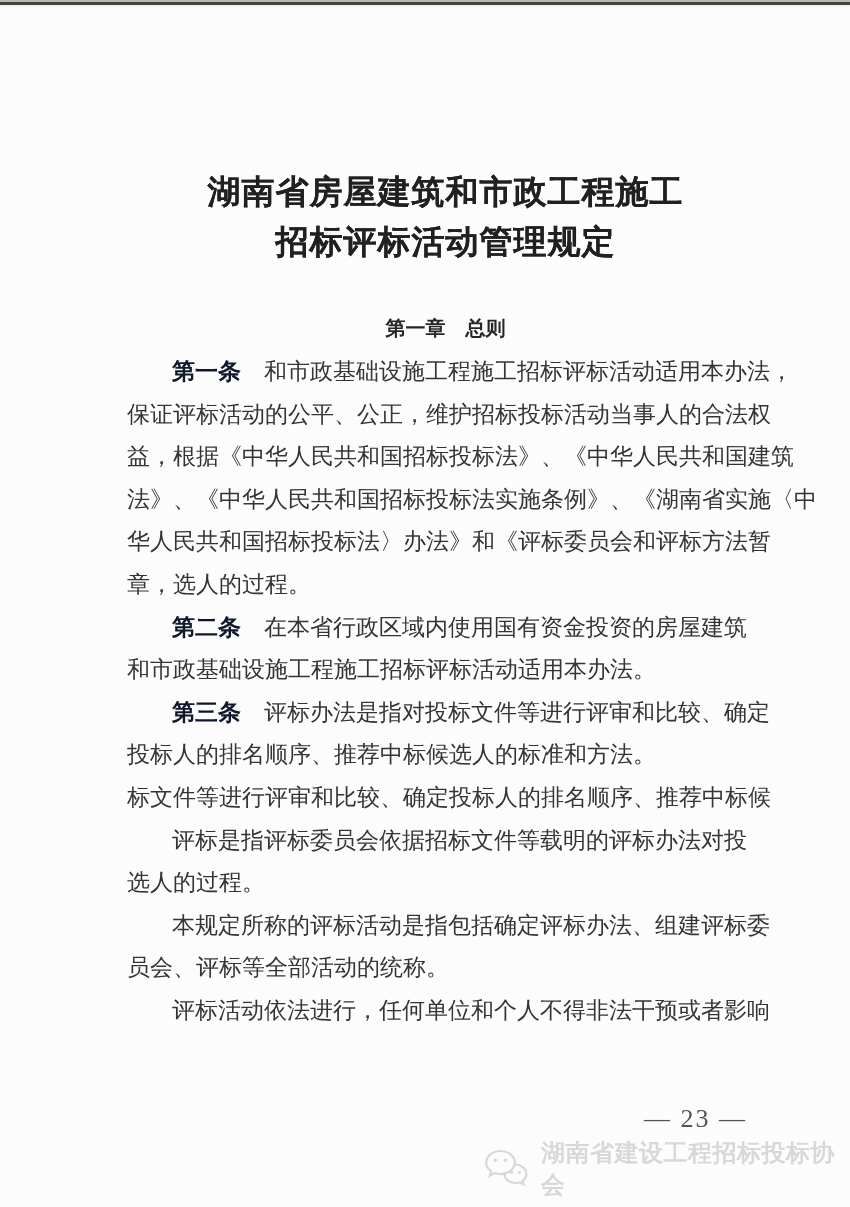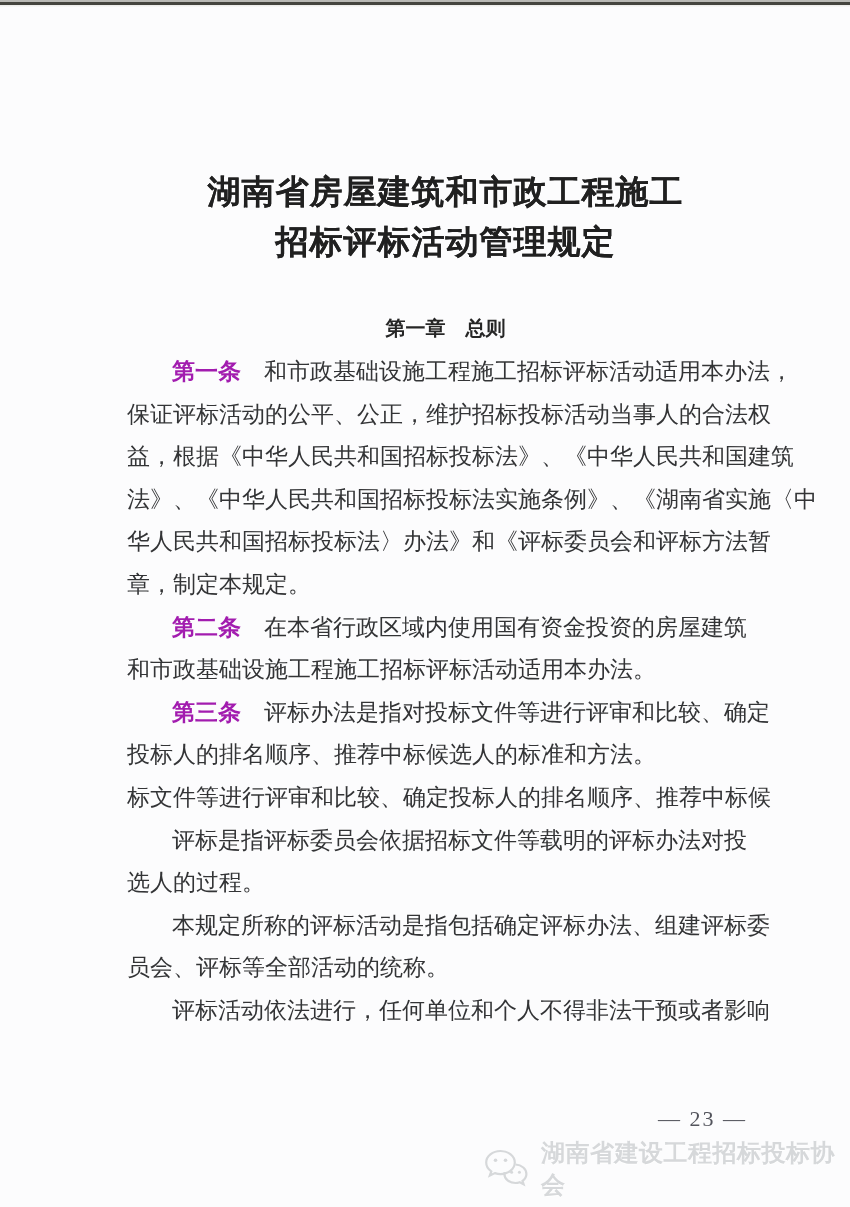--- a/index.html
+++ b/index.html
@@ -31,24 +31,24 @@
     font-size:20px;font-weight:700;line-height:34px;
     color:#262626;
   }
   .doc-body{
     position:absolute;left:0;top:351px;width:637px;
     font-size:23px;line-height:42.6px;color:#333436;
     letter-spacing:0px;white-space:nowrap;
   }
   .body-line{height:42.6px;}
   .body-line.indent{padding-left:45px;}
-  .body-line .lead{font-weight:700;color:#a21caf;}
+  .body-line .lead{font-weight:700;color:#0f172a;}
   .page-number{
     position:absolute;top:1106px;right:103px;
-    font-size:22px;line-height:26px;color:#53545c;
+    font-size:26px;line-height:26px;color:#53545c;
     letter-spacing:2px;
   }
   .watermark{
     position:absolute;left:483px;top:1146px;height:46px;
     display:flex;align-items:center;gap:12px;
     color:#d6d8da;
     font-family:"Liberation Sans","DejaVu Sans",sans-serif;
     font-weight:700;font-size:24px;letter-spacing:0.5px;
     text-shadow:0 1px 1px #ffffff;
     user-select:none;
@@ -70,21 +70,21 @@
     </div>
 
     <div class="chapter-heading">第一章　总则</div>
 
     <div class="doc-body">
       <div class="body-line indent"><span class="lead">第一条</span><span>　和市政基础设施工程施工招标评标活动适用本办法，</span></div>
       <div class="body-line"><span>保证评标活动的公平、公正，维护招标投标活动当事人的合法权</span></div>
       <div class="body-line"><span>益，根据《中华人民共和国招标投标法》、《中华人民共和国建筑</span></div>
       <div class="body-line"><span>法》、《中华人民共和国招标投标法实施条例》、《湖南省实施〈中</span></div>
       <div class="body-line"><span>华人民共和国招标投标法〉办法》和《评标委员会和评标方法暂</span></div>
-      <div class="body-line"><span>章，制定本规定。</span></div>
+      <div class="body-line"><span>章，选人的过程。</span></div>
       <div class="body-line indent"><span class="lead">第二条</span><span>　在本省行政区域内使用国有资金投资的房屋建筑</span></div>
       <div class="body-line"><span>和市政基础设施工程施工招标评标活动适用本办法。</span></div>
       <div class="body-line indent"><span class="lead">第三条</span><span>　评标办法是指对投标文件等进行评审和比较、确定</span></div>
       <div class="body-line"><span>投标人的排名顺序、推荐中标候选人的标准和方法。</span></div>
       <div class="body-line"><span>标文件等进行评审和比较、确定投标人的排名顺序、推荐中标候</span></div>
       <div class="body-line indent"><span>评标是指评标委员会依据招标文件等载明的评标办法对投</span></div>
       <div class="body-line"><span>选人的过程。</span></div>
       <div class="body-line indent"><span>本规定所称的评标活动是指包括确定评标办法、组建评标委</span></div>
       <div class="body-line"><span>员会、评标等全部活动的统称。</span></div>
       <div class="body-line indent"><span>评标活动依法进行，任何单位和个人不得非法干预或者影响</span></div>

